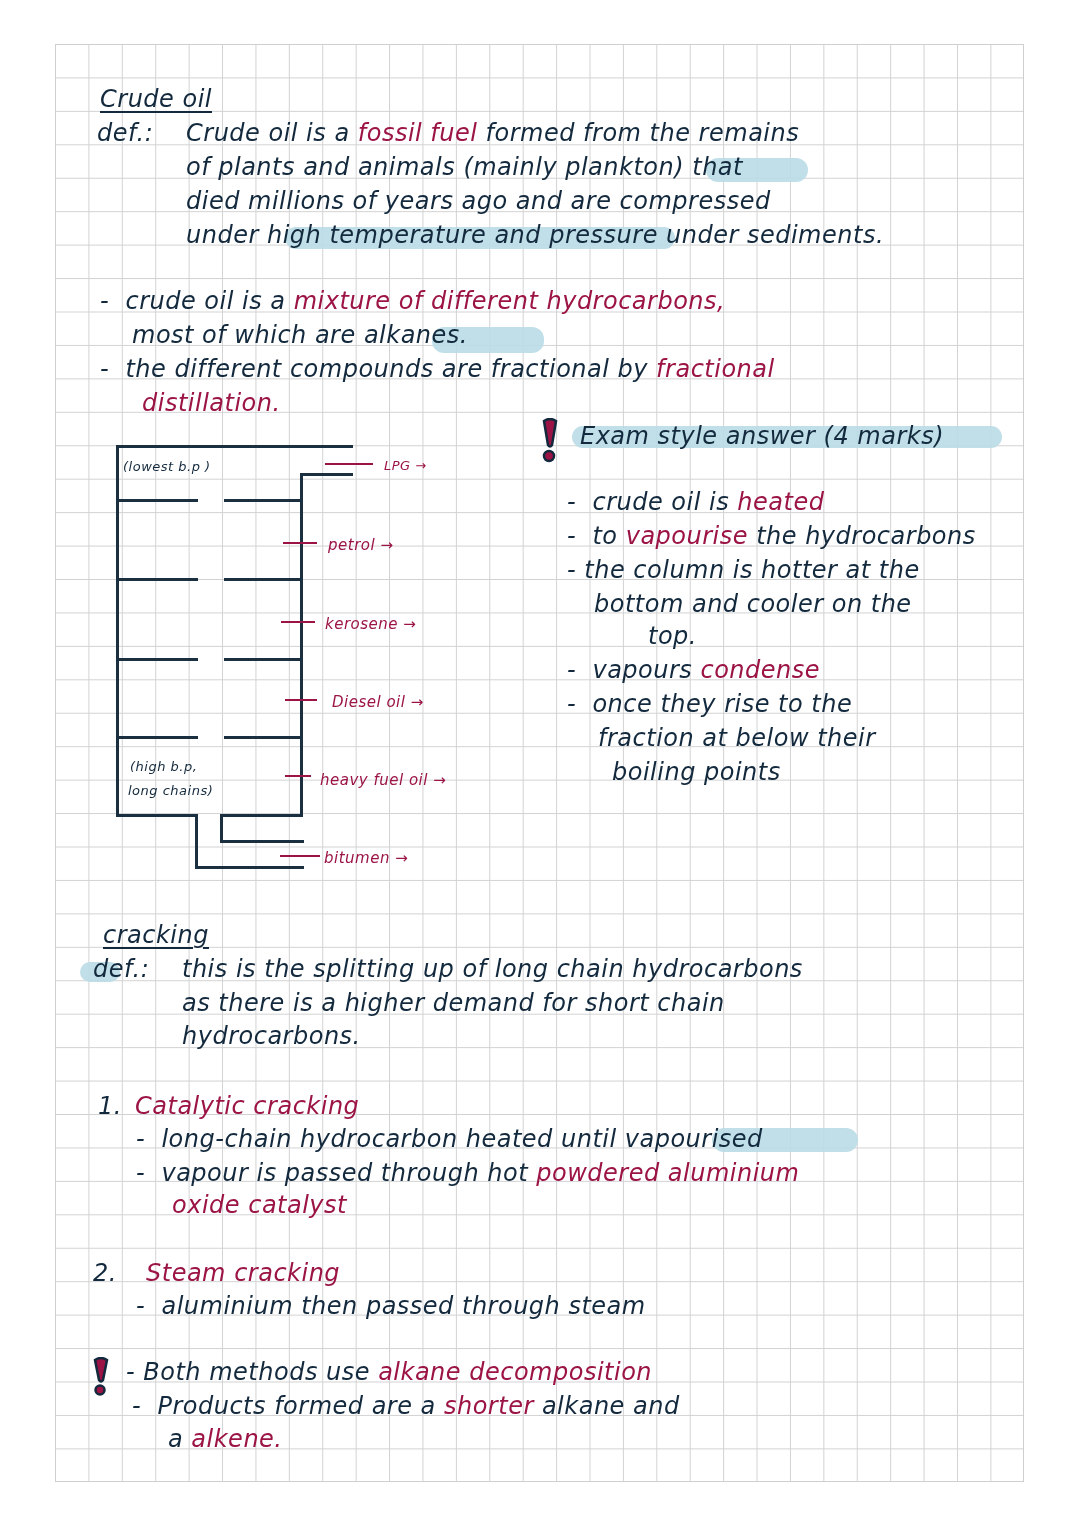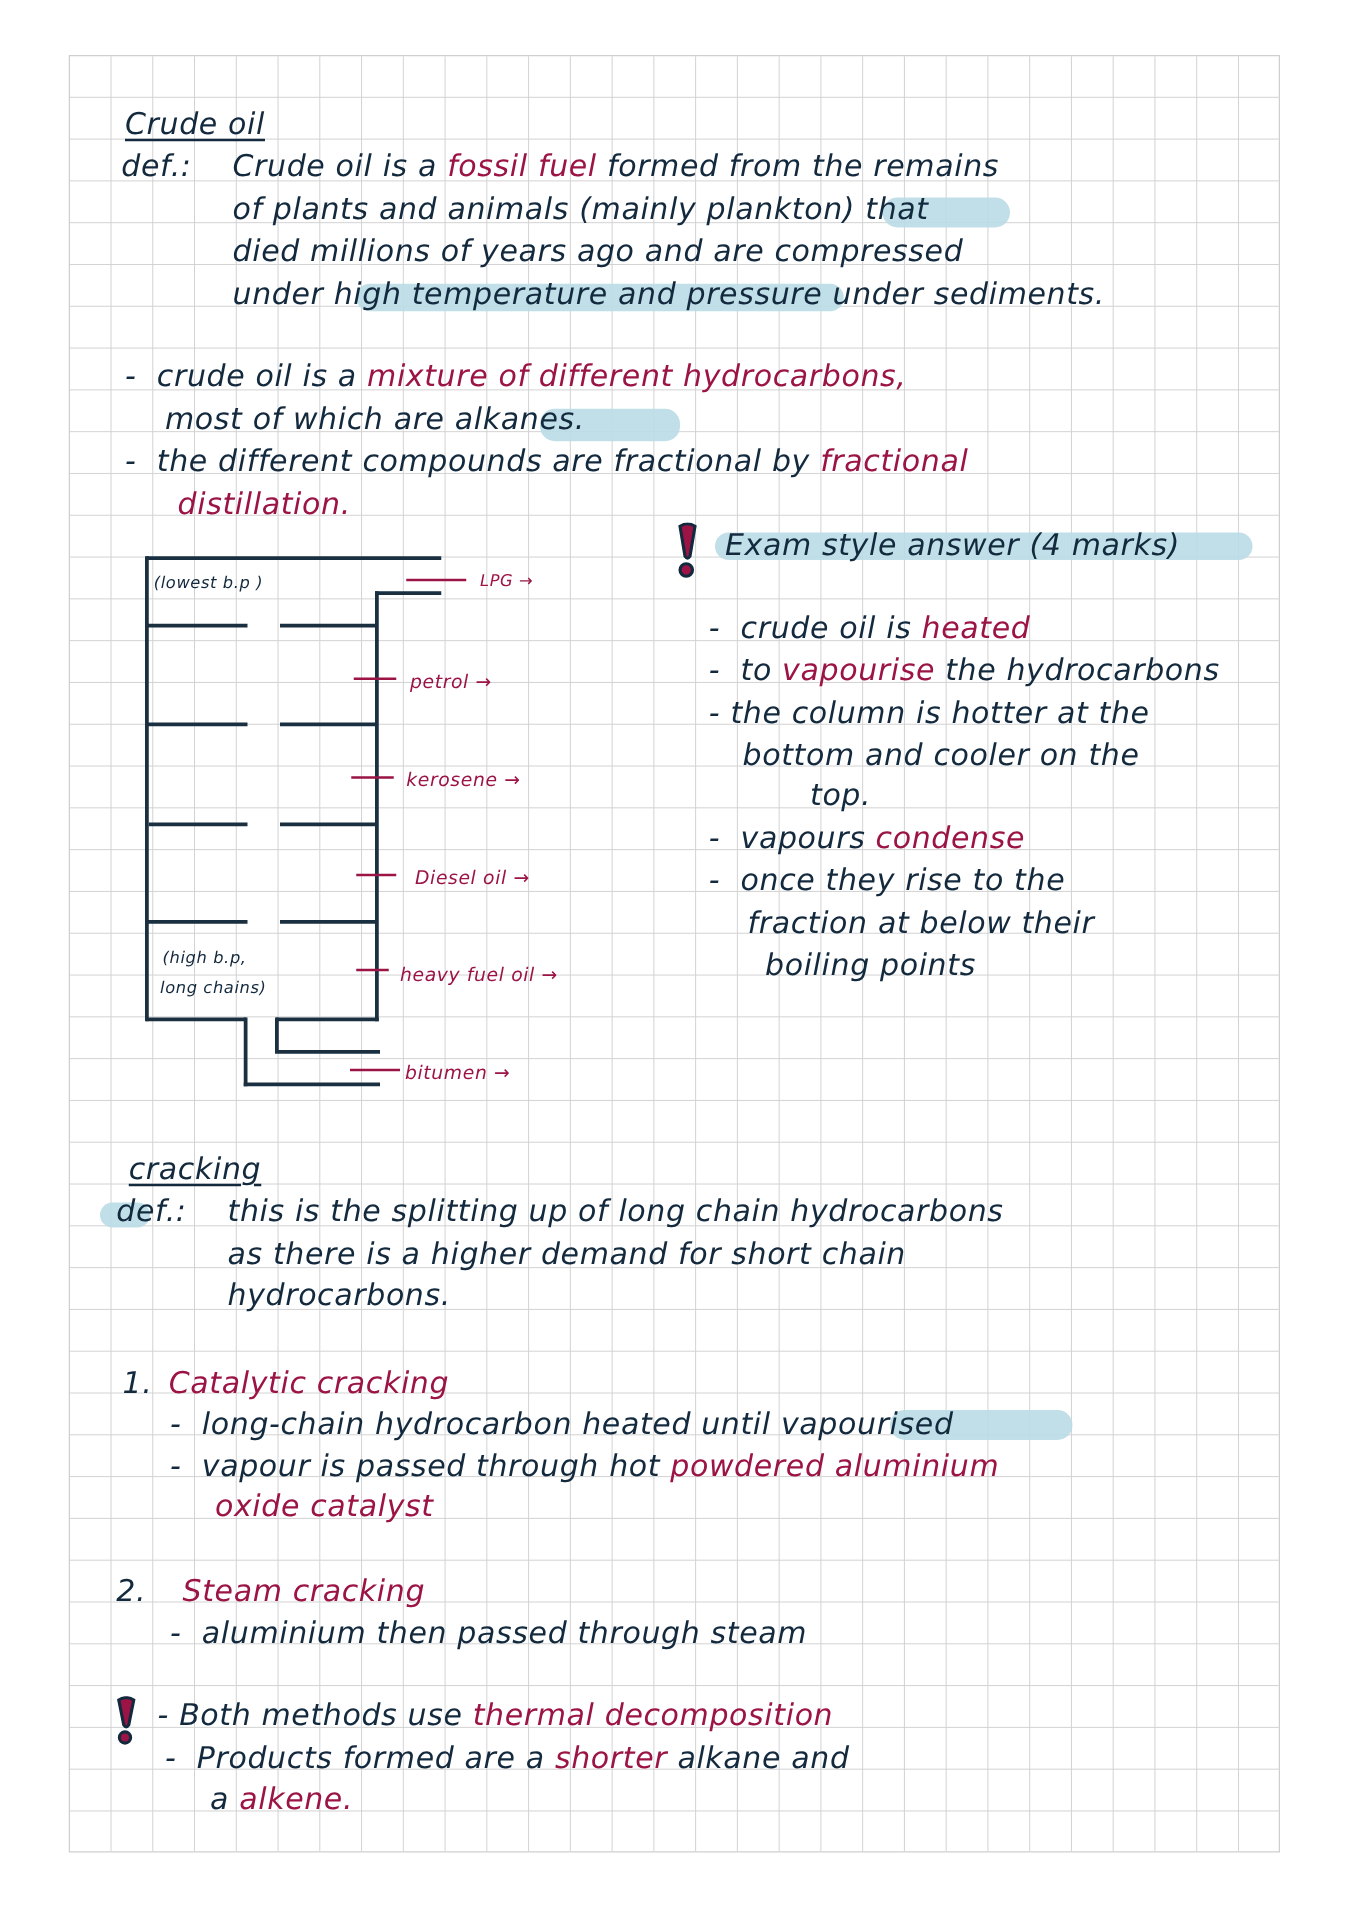--- a/index.html
+++ b/index.html
@@ -151,15 +151,15 @@
 <div class="t m" style="left:172px;top:1190px;">oxide catalyst</div>
 
 <div class="t" style="left:93px;top:1258px;">2.</div>
 <div class="t m" style="left:146px;top:1258px;">Steam cracking</div>
 <div class="t" style="left:136px;top:1291px;"><span>-</span>&nbsp;&nbsp;<span>aluminium then passed through steam</span></div>
 
 <svg class="excl" style="left:92px;top:1357px;" width="18" height="40" viewBox="0 0 18 40">
   <path d="M3 3 Q9 -1 15 3 L11 23 Q9 26 7 23 Z" fill="#9b1445" stroke="#13293d" stroke-width="2.5"></path>
   <ellipse cx="8" cy="33" rx="4.5" ry="4.5" fill="#9b1445" stroke="#13293d" stroke-width="2.5"></ellipse>
 </svg>
-<div class="t" style="left:126px;top:1357px;"><span>-</span>&nbsp;<span>Both methods use </span><span class="m">thermal decomposition</span></div>
+<div class="t" style="left:126px;top:1357px;"><span>-</span>&nbsp;<span>Both methods use </span><span class="m">alkane decomposition</span></div>
 <div class="t" style="left:132px;top:1391px;"><span>-</span>&nbsp;&nbsp;<span>Products formed are a </span><span class="m">shorter</span><span> alkane and</span></div>
 <div class="t" style="left:168px;top:1424px;"><span>a </span><span class="m">alkene.</span></div>
 
 </body></html>

